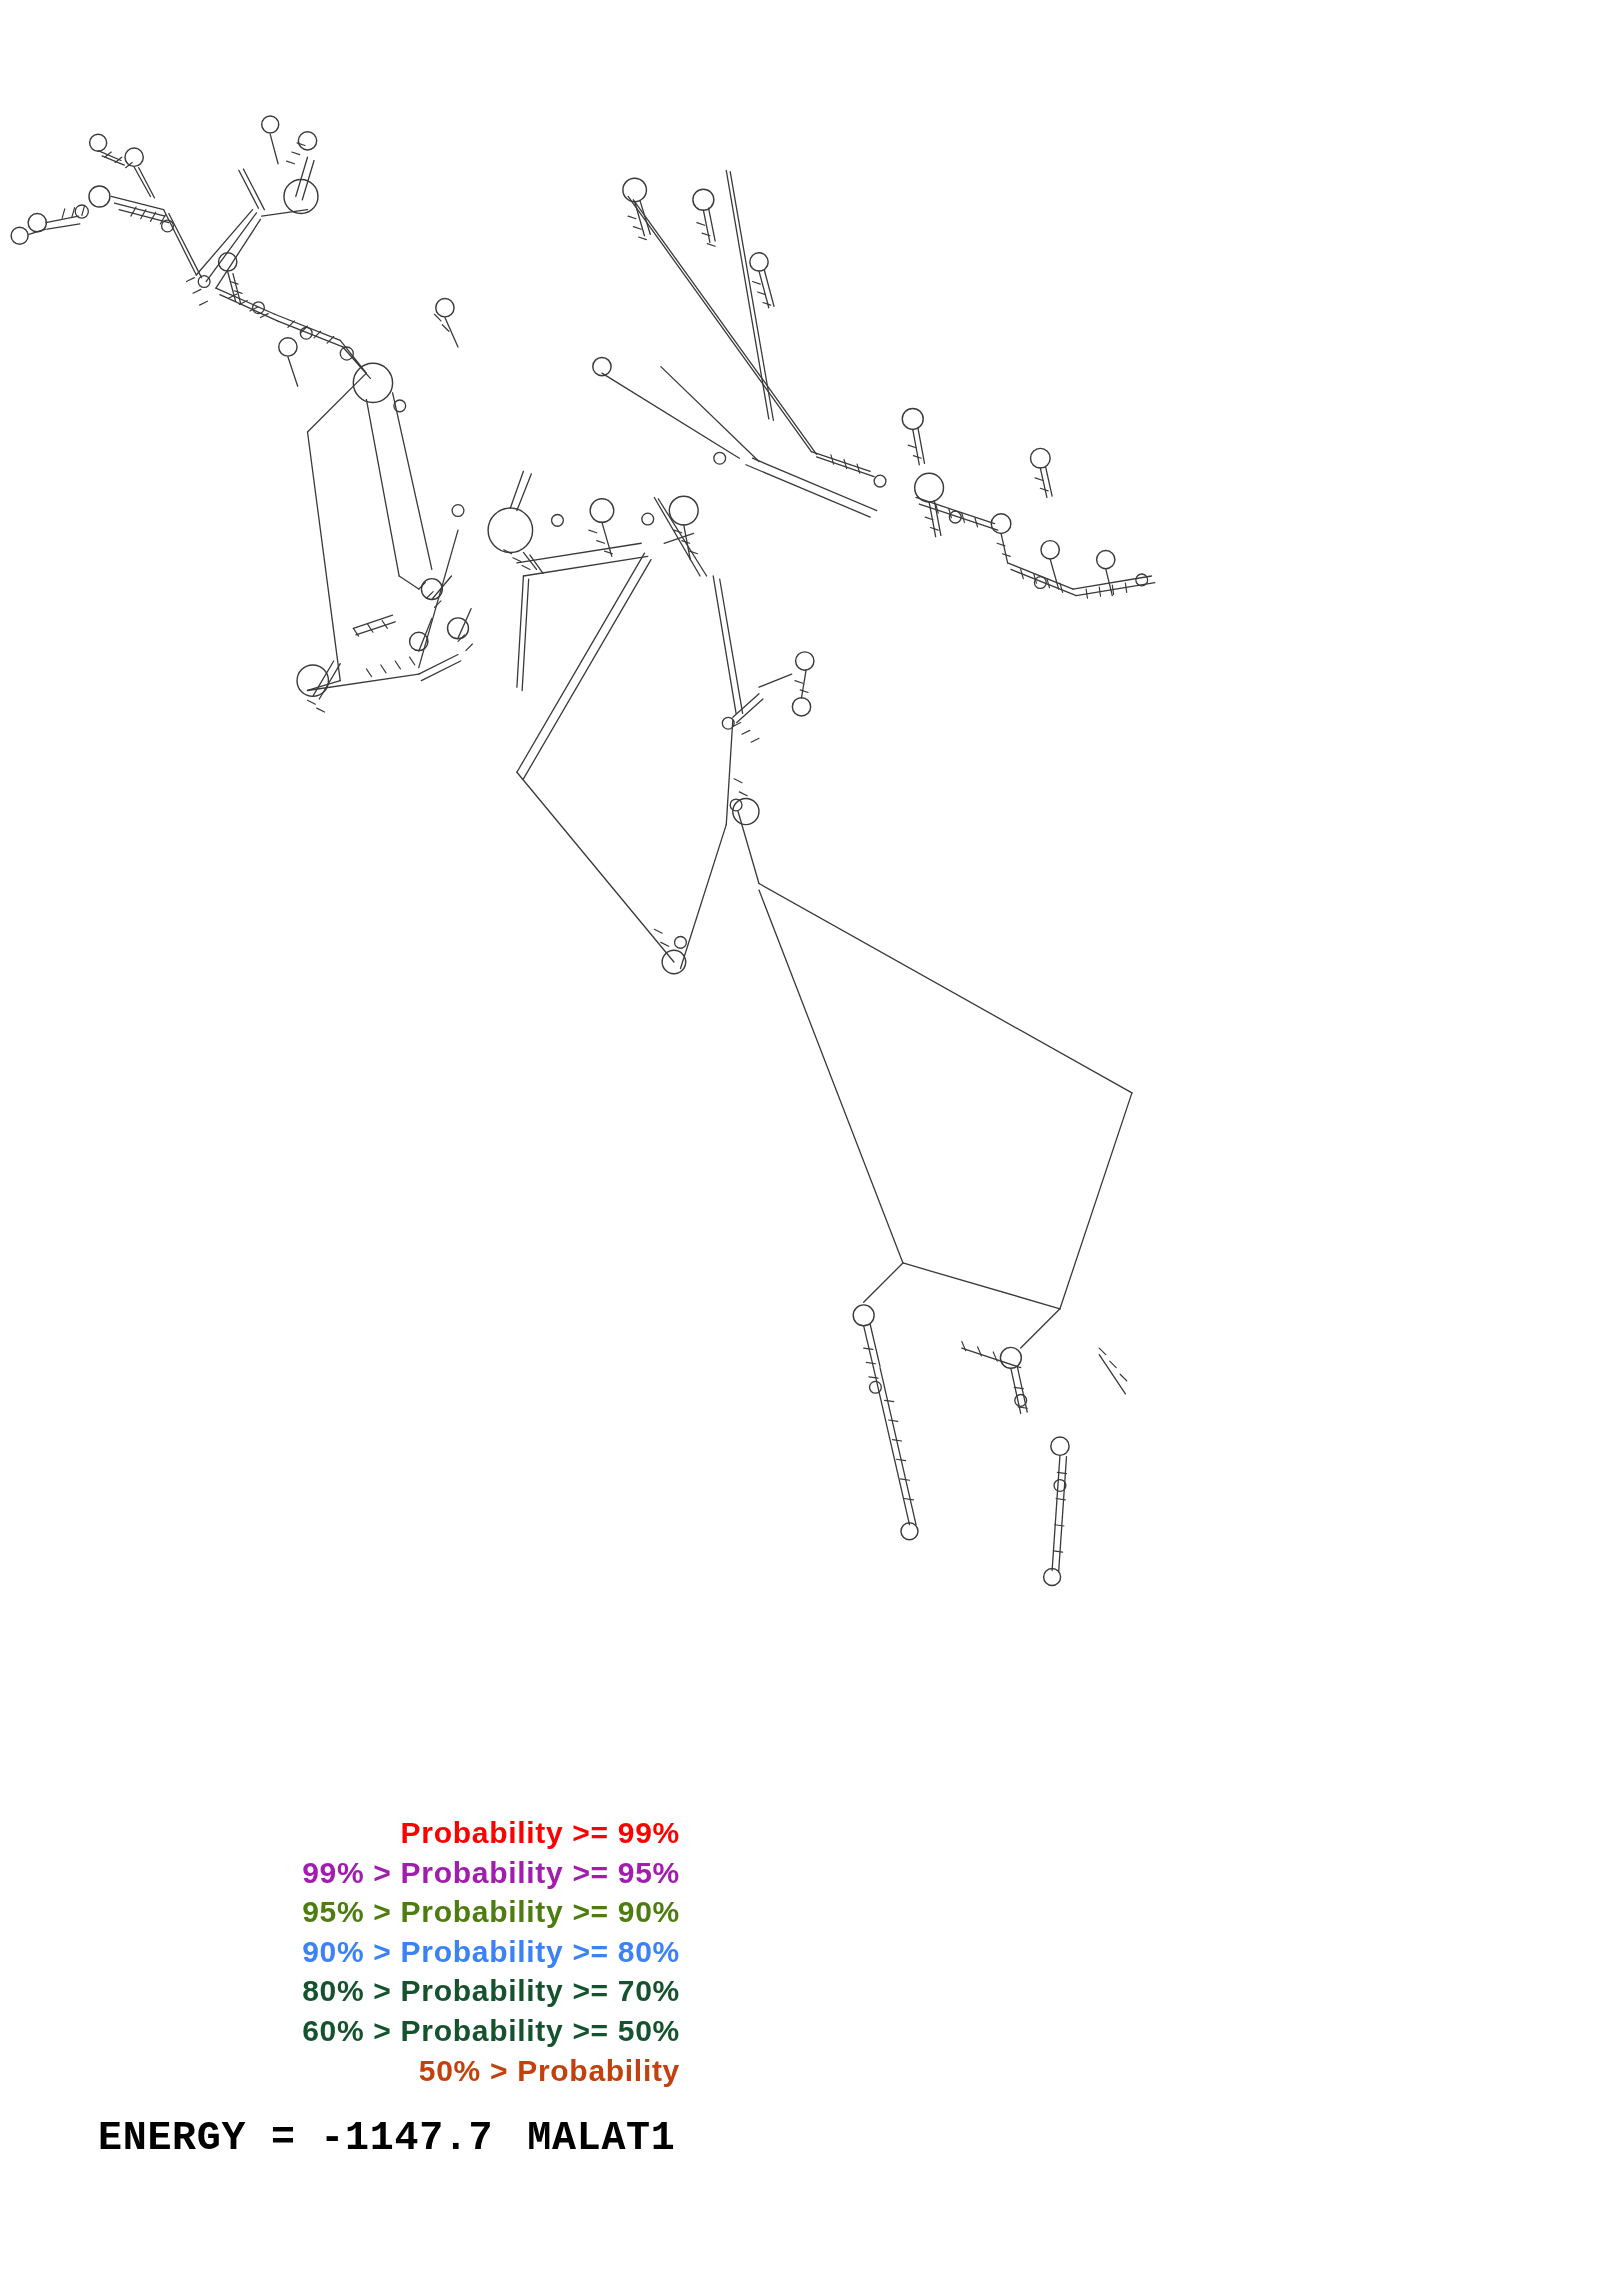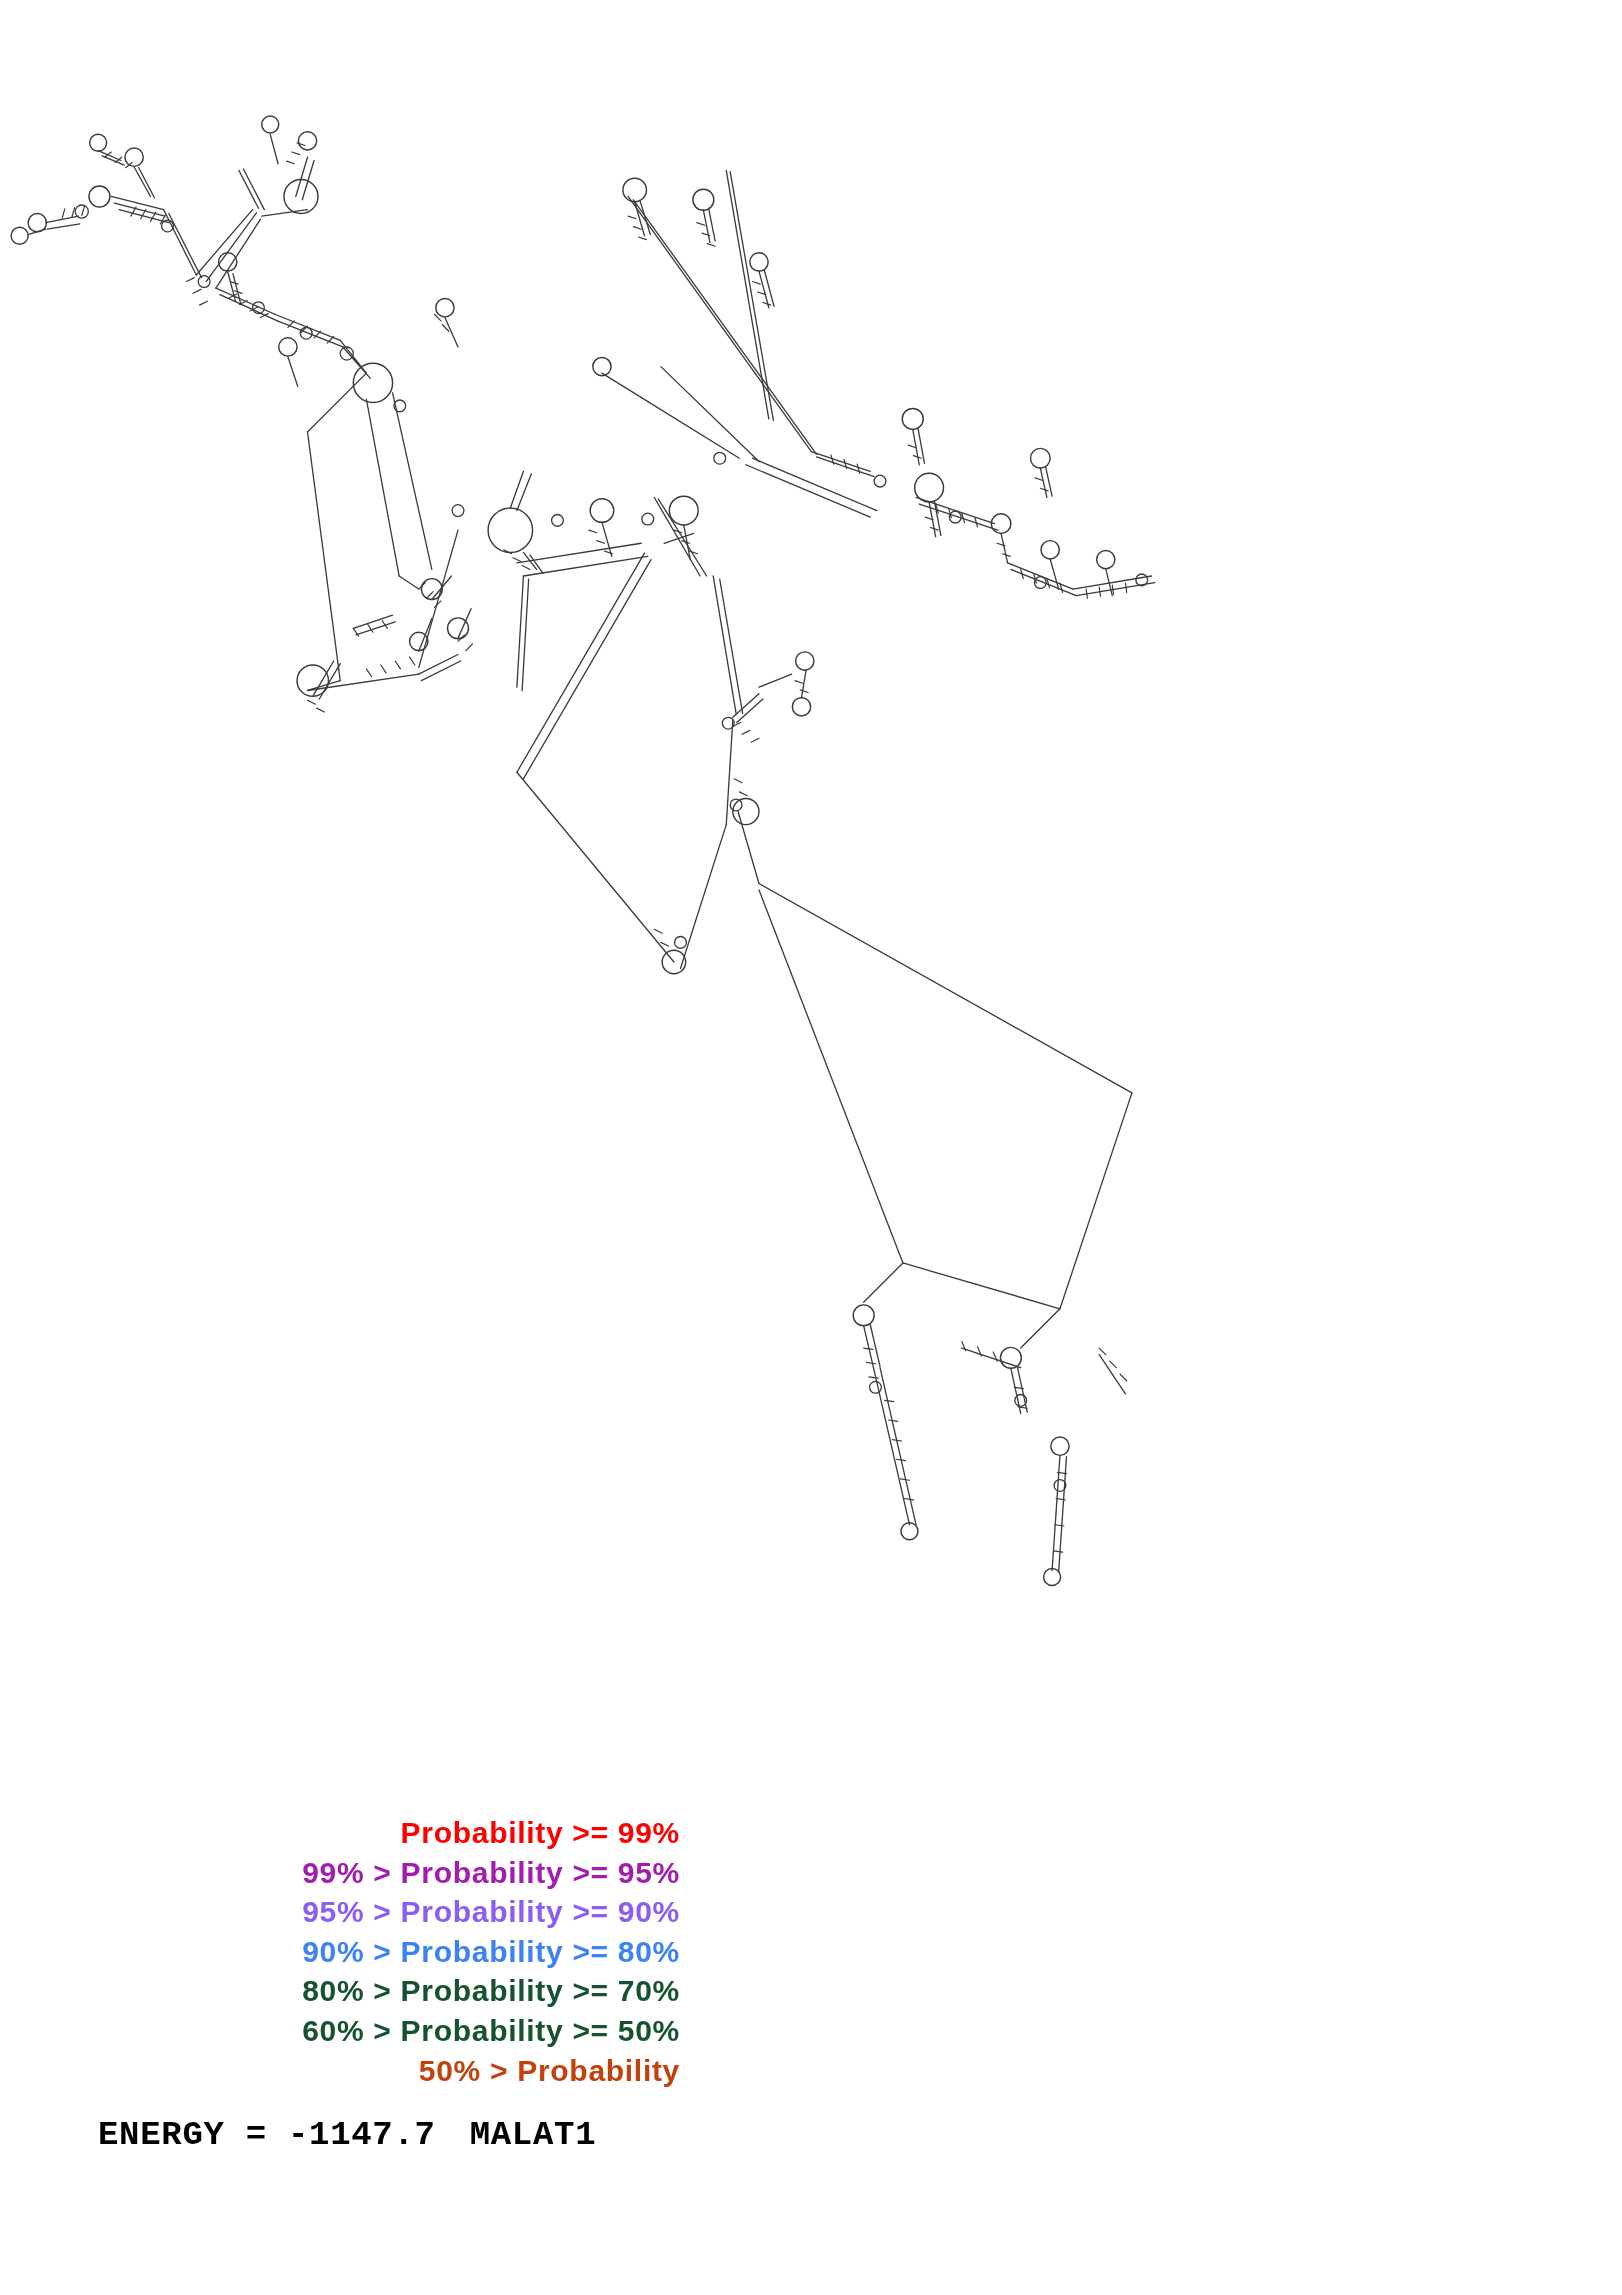--- a/index.html
+++ b/index.html
@@ -43,21 +43,21 @@
     line-height: 1.32;
     white-space: pre;
     padding-right: 79px;
   }
   #energy-row {
     display: flex;
     justify-content: flex-start;
     align-items: baseline;
     font-family: "Liberation Mono", monospace;
     font-weight: bold;
-    font-size: 34px;
+    font-size: 40px;
     letter-spacing: 0.7px;
     white-space: pre;
     color: #000000;
     padding-left: 98px;
     padding-top: 26px;
   }
   .energy-gap {
     display: inline-block;
     width: 17px;
   }
@@ -281,21 +281,21 @@
         <circle cx="1560" cy="2140" r="9"></circle>
         <circle cx="1620" cy="2270" r="9"></circle>
       </g>
     </g>
   </svg>
 </div>
 
 <div id="legend-panel">
   <div class="legend-row" style="color:#ff0000">Probability &gt;= 99%</div>
   <div class="legend-row" style="color:#a21caf">99% &gt; Probability &gt;= 95%</div>
-  <div class="legend-row" style="color:#8b5cf6">95% &gt; Probability &gt;= 90%</div>
+  <div class="legend-row" style="color:#4d7c0f">95% &gt; Probability &gt;= 90%</div>
   <div class="legend-row" style="color:#3b82f6">90% &gt; Probability &gt;= 80%</div>
   <div class="legend-row" style="color:#14532d">80% &gt; Probability &gt;= 70%</div>
   <div class="legend-row" style="color:#14532d">60% &gt; Probability &gt;= 50%</div>
   <div class="legend-row" style="color:#c2410c">50% &gt; Probability</div>
 
   <div id="energy-row">
     <span>ENERGY = -1147.7</span>
     <span class="energy-gap"></span>
     <span class="energy-gap"></span>
     <span>MALAT1</span>

